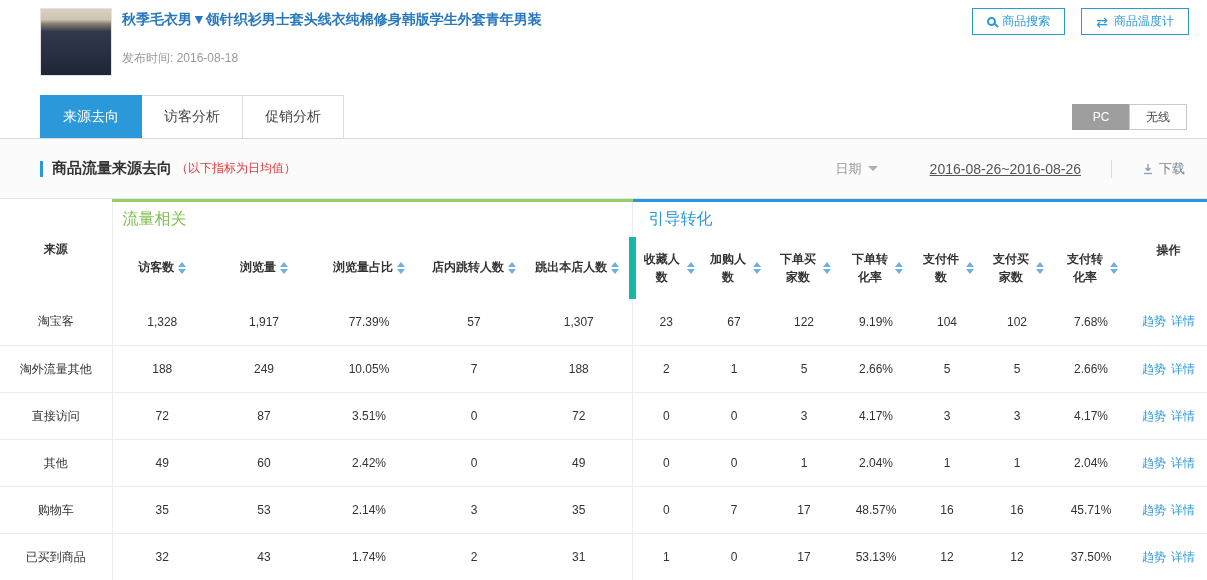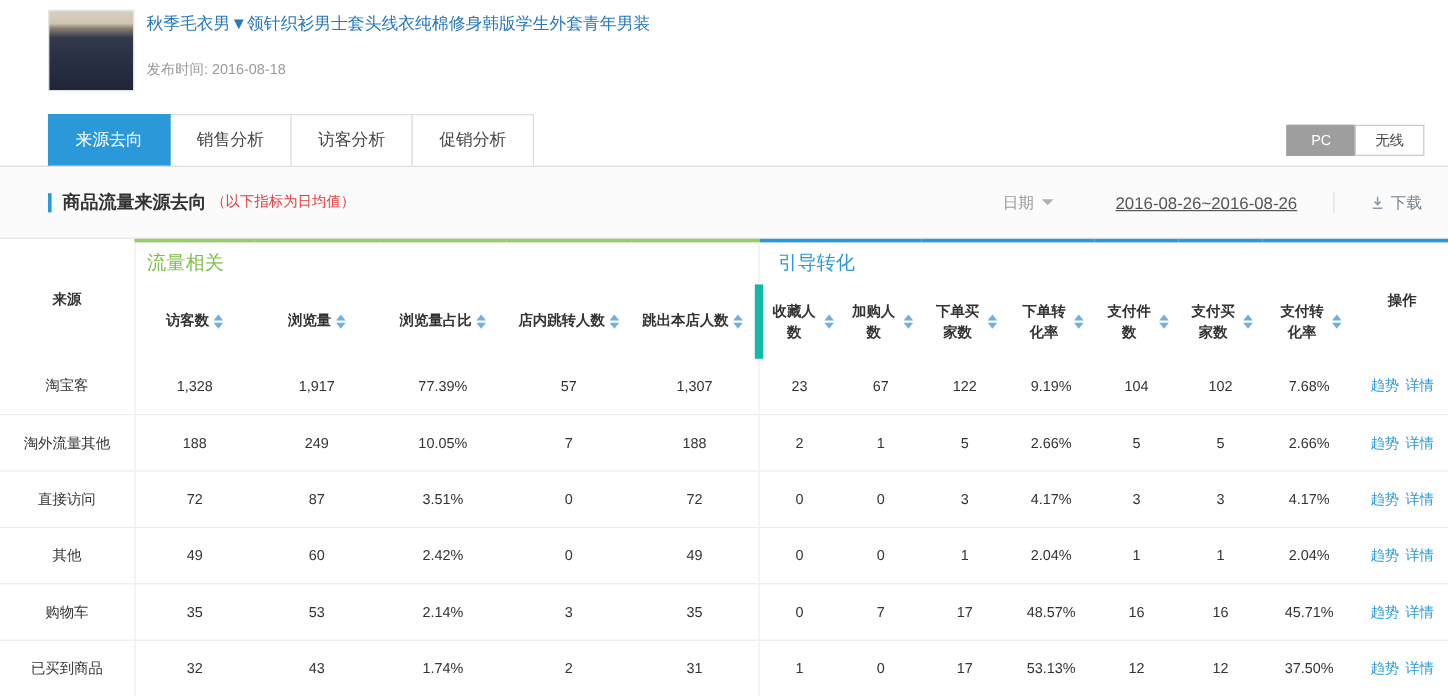--- a/index.html
+++ b/index.html
@@ -11,21 +11,21 @@
   }
   
   .page-header { position: relative; height: 95px; background: #fff; }
   .product-img {
     position: absolute; left: 40px; top: 8px; width: 72px; height: 68px;
     background: linear-gradient(180deg, #d9d0c3 0%, #cfc4b2 16%, #8a8272 22%, #33394d 34%, #272e42 70%, #1f2536 100%);
     border: 1px solid #e2e2e2;
   }
   .product-title {
     position: absolute; left: 122px; top: 10px; width: 840px;
-    color: #2878be; font-size: 14px; font-weight: normal; line-height: 18px;
+    color: #2878be; font-size: 14px; font-weight: bold; line-height: 18px;
   }
   .publish-info { position: absolute; left: 122px; top: 50px; color: #999; font-size: 12px; }
   .hdr-buttons { position: absolute; right: 18px; top: 8px; display: flex; gap: 16px; }
   .hdr-btn {
     display: flex; align-items: center; gap: 6px; height: 27px; padding: 0 14px;
     background: #fff; border: 1px solid #2b99d9; color: #2b99d9; font-size: 12px; cursor: pointer;
   }
   .search-glyph { position: relative; width: 9px; height: 9px; border: 2px solid #2b99d9; border-radius: 50%; display: inline-block; }
   .search-glyph::after {
     content: ''; position: absolute; width: 6px; height: 2px; background: #2b99d9;
@@ -99,25 +99,34 @@
 </style>
 </head>
 <body>
 
 <div class="page">
 
   <div class="page-header">
     <div class="product-img"></div>
     <div class="product-title">秋季毛衣男▼领针织衫男士套头线衣纯棉修身韩版学生外套青年男装</div>
     <div class="publish-info">发布时间: 2016-08-18</div>
+    <div class="hdr-buttons">
+      <button class="hdr-btn">
+        <span class="search-glyph"></span>
+        <span>商品搜索</span>
+      </button>
+      <button class="hdr-btn">
+        <span class="swap-glyph">⇄</span>
+        <span>商品温度计</span>
+      </button>
+    </div>
   </div>
 
   <div class="tab-bar">
     <div class="tab active">来源去向</div>
-    <div class="tab">销售分析</div>
     <div class="tab">访客分析</div>
     <div class="tab">促销分析</div>
     <div class="device-toggle">
       <span class="seg active">PC</span>
       <span class="seg">无线</span>
     </div>
   </div>
 
   <div class="section-bar">
     <div class="section-title">

